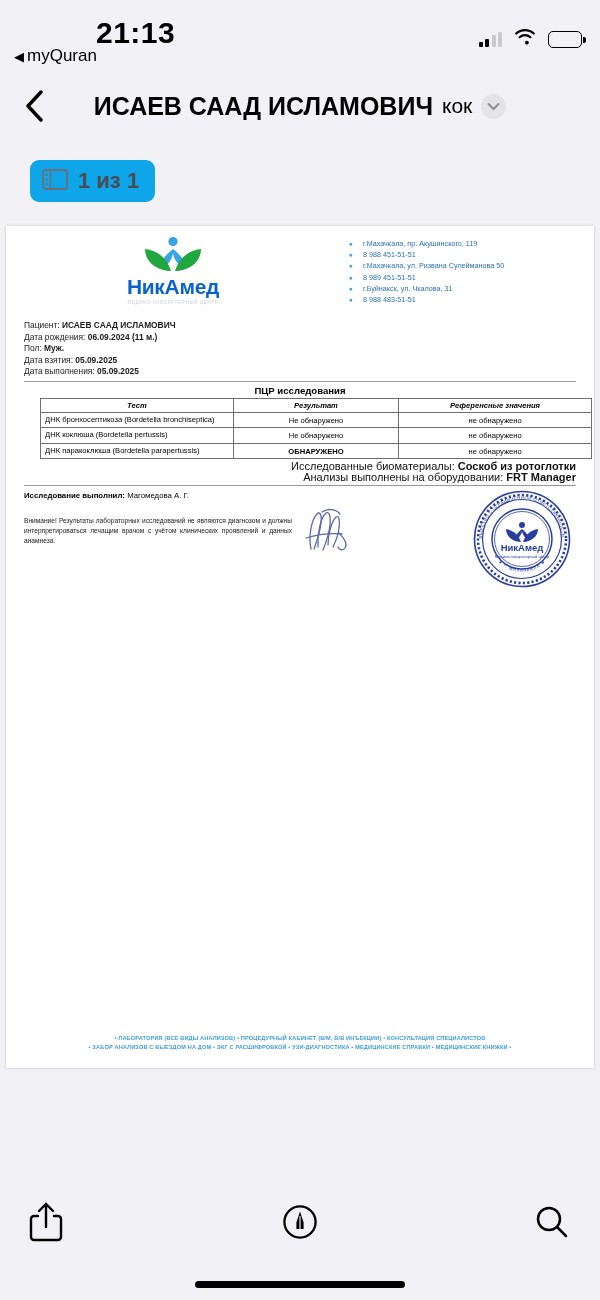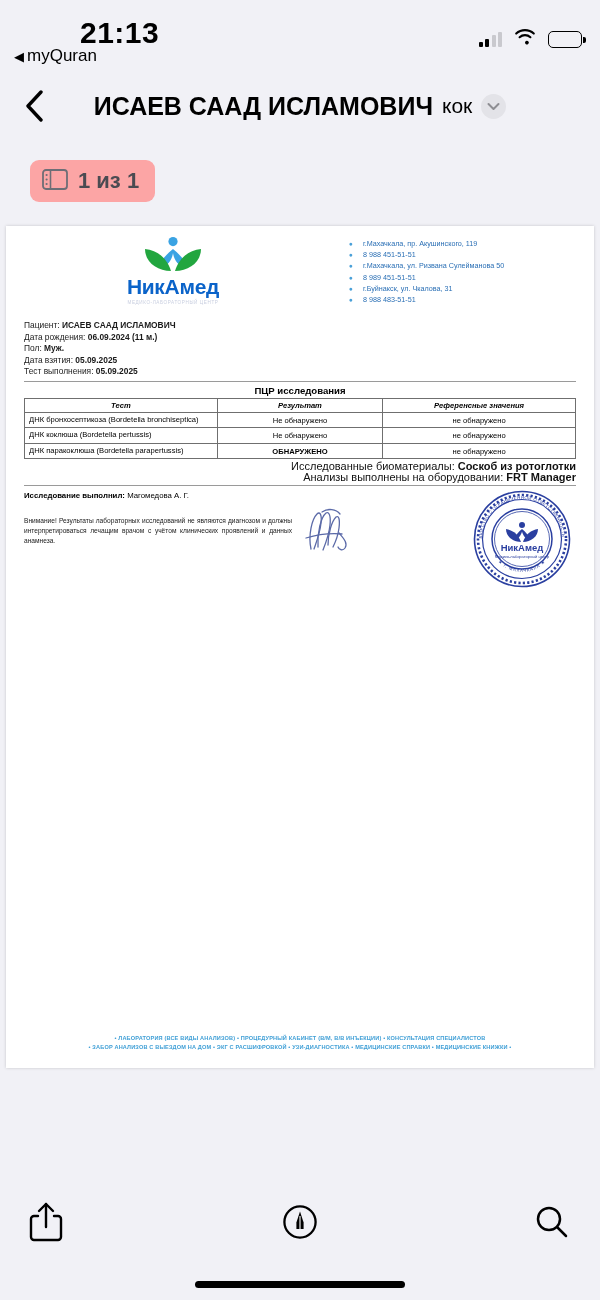--- a/index.html
+++ b/index.html
@@ -7,21 +7,21 @@
     width: 600px; height: 1300px;
     background: #f1f1f6;
     font-family: "Liberation Sans", sans-serif;
     overflow: hidden;
   }
   .screen { position: relative; width: 600px; height: 1300px; background: #f1f1f6; }
 
   
   .statusbar { position: absolute; top: 0; left: 0; width: 600px; height: 72px; }
   .sb-time {
-    position: absolute; left: 80px; top: 16px;
+    position: absolute; left: 96px; top: 16px;
     font-size: 30px; font-weight: bold; color: #000;
     letter-spacing: 0.5px;
   }
   .sb-back {
     position: absolute; left: 14px; top: 46px;
     font-size: 17px; color: #000; display: flex; align-items: center; gap: 3px;
   }
   .sb-tri { font-size: 13px; line-height: 1; }
   .sb-right { position: absolute; right: 18px; top: 29px; display: flex; align-items: center; gap: 12px; }
   .bars { display: flex; align-items: flex-end; gap: 2.5px; height: 15px; }
@@ -56,21 +56,21 @@
   .nav-title-sub { font-size: 21px; font-weight: normal; color: #000; }
   .nav-chev {
     width: 25px; height: 25px; border-radius: 50%; background: #e3e3e8;
     display: flex; align-items: center; justify-content: center; cursor: pointer;
   }
 
   
   .pagepill {
     position: absolute; left: 30px; top: 160px;
     height: 42px; padding: 0 16px 0 12px; border-radius: 9px;
-    background: #fca5a5; display: flex; align-items: center; gap: 10px;
+    background: #0ea5e9; display: flex; align-items: center; gap: 10px;
     cursor: pointer;
   }
   .pagepill-label { font-size: 22px; font-weight: bold; color: #4b4b52; }
 
   
   .doc {
     position: absolute; left: 6px; top: 226px; width: 588px; height: 842px;
     background: #fff; box-shadow: 0 0 3px rgba(0,0,0,0.18);
     overflow: hidden;
   }
@@ -91,21 +91,21 @@
   .ci { color: #49a0d8; font-size: 6.5px; }
 
   
   .patient { margin-top: 6px; }
   .patient div { font-size: 8.4px; color: #1a1a1a; line-height: 11.6px; }
   .patient b { font-weight: bold; }
   .hr-thin { border-top: 1px solid #9a9a9a; margin-top: 3px; }
 
   
   .tbl-title { text-align: center; font-size: 9.6px; font-weight: bold; color: #000; margin-top: 3px; margin-bottom: 2px; }
-  table.res { width: 100%; border-collapse: collapse; table-layout: fixed; }
+  table.res { width: 100%; border-collapse: collapse; table-layout: fixed; margin-left: 16px; }
   table.res th, table.res td { border: 1px solid #6f6f6f; padding: 2px 4px; font-size: 7.6px; color: #000; }
   table.res th { text-align: center; font-style: italic; font-weight: bold; font-size: 7.6px; }
   table.res td.t { text-align: left; line-height: 10.5px; }
   table.res td.c { text-align: center; }
   table.res td.c.pos { font-weight: bold; }
   .col-a { width: 35%; } .col-b { width: 30%; } .col-c { width: 35%; }
 
   .meta { text-align: right; margin-top: 2px; }
   .meta div { font-size: 11px; color: #111; line-height: 10.6px; }
   .meta b { font-weight: bold; }
@@ -254,21 +254,21 @@
       </div>
       <div>
         <span>Пол:</span>
         <b>Муж.</b>
       </div>
       <div>
         <span>Дата взятия:</span>
         <b>05.09.2025</b>
       </div>
       <div>
-        <span>Тест выполнения:</span>
+        <span>Дата выполнения:</span>
         <b>05.09.2025</b>
       </div>
     </div>
     <div class="hr-thin"></div>
 
     <div class="tbl-title">ПЦР исследования</div>
 
     <table class="res">
       <colgroup>
             <col class="col-a">

